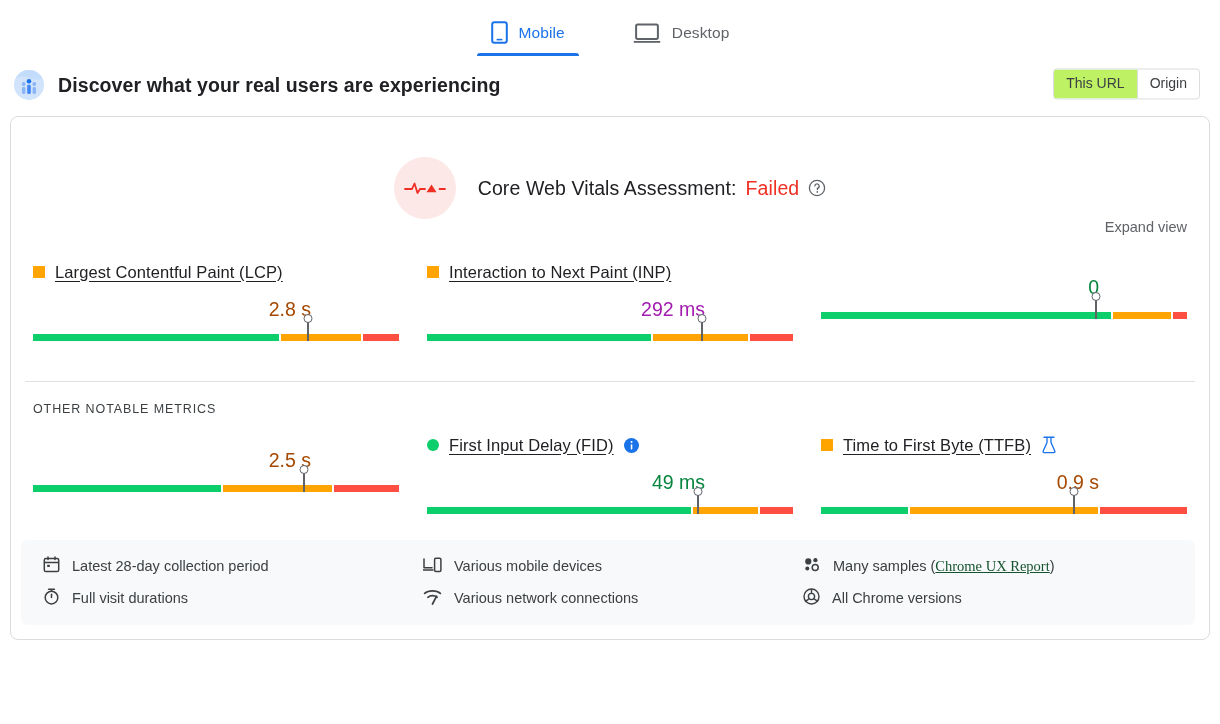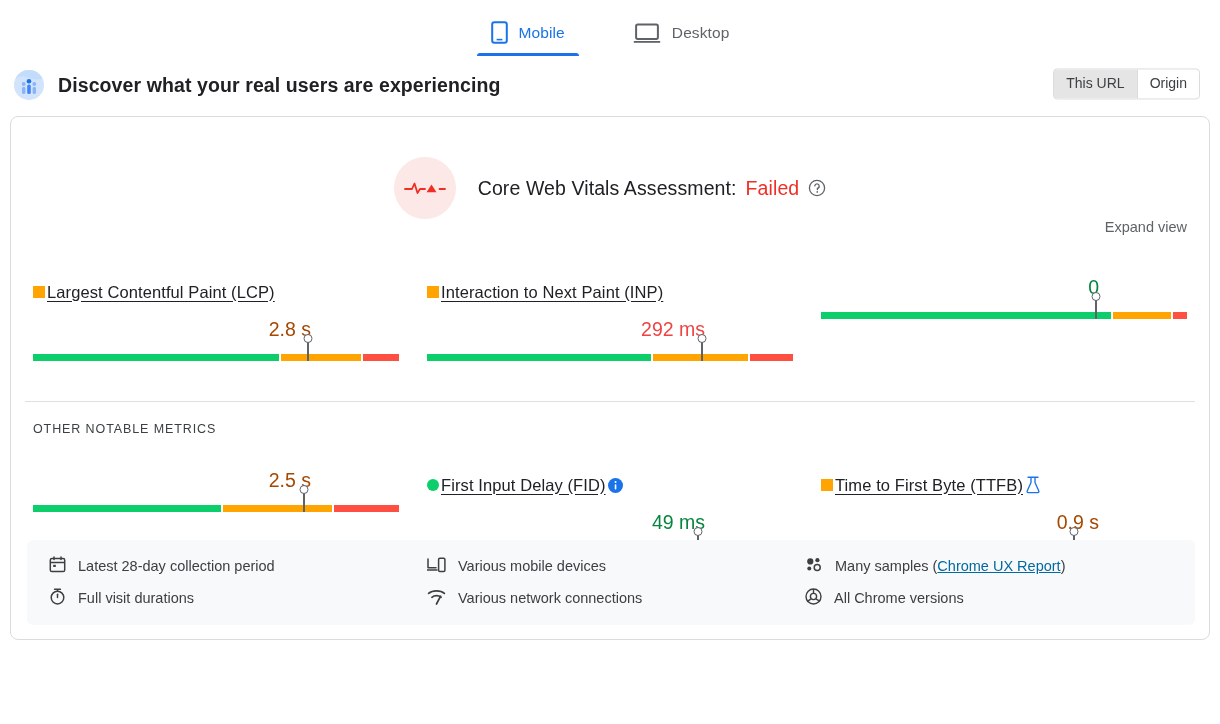--- a/index.html
+++ b/index.html
@@ -71,21 +71,21 @@
     overflow: hidden;
     font-size: 14px;
     background: #fff;
   }
   .seg div {
     padding: 6px 12px 7px;
     color: #3c4043;
     cursor: pointer;
     line-height: 1.15;
   }
-  .seg div.on { background: #e5e5e5; }
+  .seg div.on { background: #bef264; }
   .seg div + div { border-left: 1px solid #dadce0; }
 
   
   .card {
     margin: 4px 10px 0 10px;
     border: 1px solid #dadce0;
     border-radius: 8px;
     height: 524px;
     position: relative;
     overflow: hidden;
@@ -130,23 +130,22 @@
     padding: 0 14px;
     margin-top: 42px;
     column-gap: 12px;
   }
   .grid.secondary { margin-top: 18px; }
 
   .metric { padding: 0 8px; }
   .metric-head {
     display: flex;
     align-items: center;
-    gap: 2px;
+    gap: 10px;
     height: 22px;
-    margin-top: 20px;
   }
   .mark-sq { width: 12px; height: 12px; background: #ffa400; flex: 0 0 auto; }
   .mark-ci { width: 12px; height: 12px; border-radius: 50%; background: #0cce6b; flex: 0 0 auto; }
   .metric-name {
     font-size: 16.5px;
     color: #202124;
     text-decoration: underline;
     text-underline-offset: 3px;
     cursor: pointer;
     letter-spacing: .1px;
@@ -196,38 +195,38 @@
   .section-label {
     font-size: 12.5px;
     letter-spacing: .9px;
     color: #3c4043;
     padding: 20px 22px 0 22px;
   }
 
   
   .footer {
     position: absolute;
-    left: 16px; right: 14px; bottom: 14px;
+    left: 10px; right: 14px; bottom: 14px;
     background: #f8f9fa;
     border-radius: 6px;
     padding: 16px 22px 17px 22px;
     display: grid;
     grid-template-columns: 1fr 1fr 1fr;
     column-gap: 10px;
     row-gap: 12px;
   }
   .fitem {
     display: flex;
     align-items: center;
     gap: 12px;
     font-size: 14.5px;
     color: #3c4043;
   }
   .fitem svg { flex: 0 0 auto; }
-  .flink { text-decoration: underline; cursor: pointer; color: #0369a1; }
+  .flink { text-decoration: underline; cursor: pointer; color: #14532d; font-family: Liberation Serif, serif; }
 </style>
 </head>
 <body>
 
 <div class="tabbar">
   <div class="tab active">
     <span>
       <svg width="17" height="23" viewBox="0 0 17 23" fill="none">
         <rect x="1.2" y="1.2" width="14.6" height="20.6" rx="2.2" stroke="#1a73e8" stroke-width="2"></rect>
         <line x1="5.6" y1="18.6" x2="11.4" y2="18.6" stroke="#1a73e8" stroke-width="1.6"></line>
@@ -305,21 +304,21 @@
             <span style="background: rgb(255, 78, 66); flex: 10 0 0px;"></span>
           </div>
           <div class="pin" style="left: 75%;"></div>
         </div>
       </div>
       <div class="metric">
         <div class="metric-head">
           <span class="mark-sq" style="background: rgb(255, 164, 0);"></span>
           <span class="metric-name">Interaction to Next Paint (INP)</span>
         </div>
-        <div class="metric-value" style="color: #ef4444;">292 ms</div>
+        <div class="metric-value" style="color: #a21caf;">292 ms</div>
         <div class="bar-wrap">
           <div class="bar">
             <span style="background: rgb(12, 206, 107); flex: 62 0 0px;"></span>
             <span style="background: rgb(255, 164, 0); flex: 26 0 0px;"></span>
             <span style="background: rgb(255, 78, 66); flex: 12 0 0px;"></span>
           </div>
           <div class="pin" style="left: 75%;"></div>
         </div>
       </div>
       <div class="metric">

